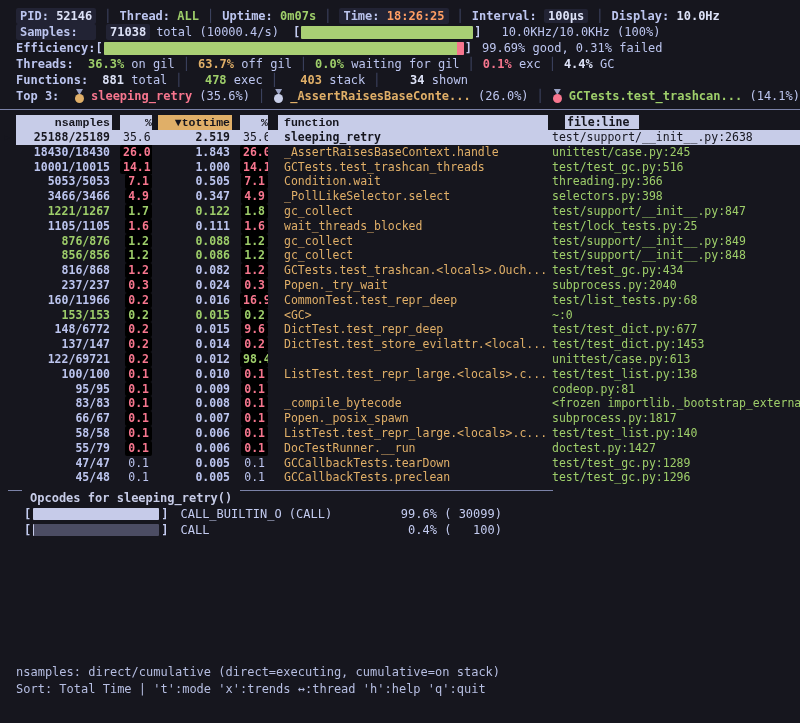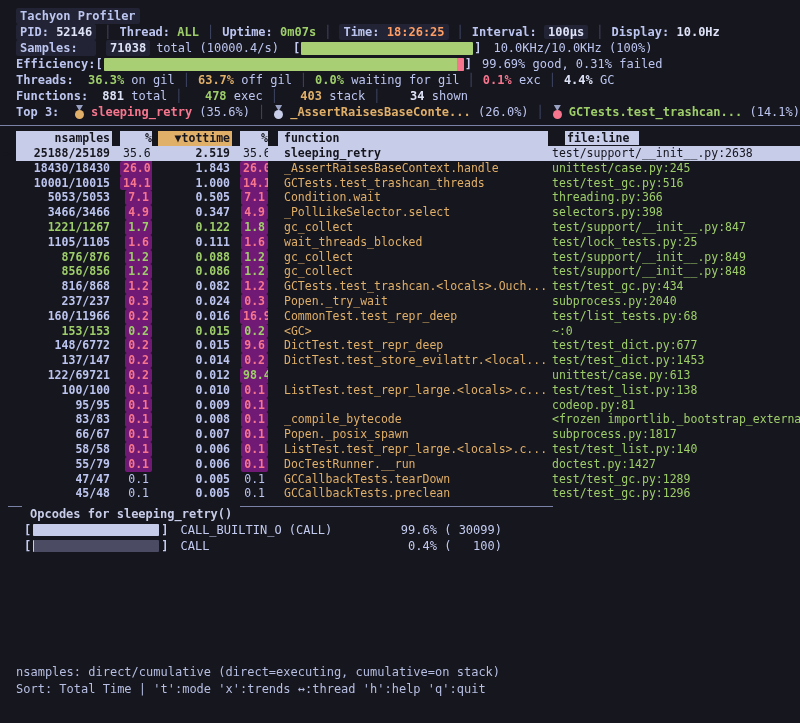--- a/index.html
+++ b/index.html
@@ -50,30 +50,30 @@
   }
   .thead{height:15px;line-height:15px;margin-top:5px;font-weight:bold;}
   .cell{overflow:hidden;}
   .cell.mk{grid-column:1;color:#c7cce8;padding-left:2px;}
   .cell.ns{grid-column:2;text-align:right;padding-right:2px;}
   .cell.p1{grid-column:4;text-align:right;}
   .cell.tt{grid-column:6;text-align:right;padding-right:2px;}
   .cell.p2{grid-column:8;text-align:right;}
   .cell.fn{grid-column:10;padding-left:6px;}
   .cell.fl{grid-column:12;padding-left:2px;}
-  .thead .hc{background:#c7cce8;color:#16161e;}
+  .thead .hc{background:#c7cce8;color:#16161e;font-family:Liberation Mono, monospace;}
   .thead .hc.sort{background:#e0af68;}
   .thead .fl{background:none;padding-left:15px;}
   .thead .fl span{background:#c7cce8;color:#16161e;padding:0 10px 0 2px;}
   .trow .ns,.trow .tt{color:#bcc5ef;font-weight:bold;}
   .trow .fn{color:#e0af68;}
   .trow .fl{color:#9ece6a;}
   .pin{display:inline-block;padding:0 3px;border-radius:2px;}
   .trow.hot .p1,.trow.hot .p2{color:#f7768e;font-weight:bold;}
-  .trow.hot .pin,.trow.gc .pin{background:#701a75;}
+  .trow.hot .pin,.trow.gc .pin{background:#000000;}
   .trow.gc .ns,.trow.gc .p1,.trow.gc .tt,.trow.gc .p2{color:#9ece6a;font-weight:bold;}
   .trow.plain .p1,.trow.plain .p2{color:#bcc5ef;}
   .trow.hot .p2.ov-green{color:#9ece6a;}
   .trow.selected{background:linear-gradient(90deg,#16161e 14px,#c7cce8 14px);}
   .trow.selected .cell,.trow.selected .cell span{color:#16161e !important;background:none !important;}
   .trow.selected .fn{font-weight:bold;}
 
   
   .opsep{display:flex;width:545px;margin:5px 0 1px -8px;height:15px;}
   .opsep .dash{width:14px;height:1px;background:#7b82a8;flex:none;}
@@ -86,23 +86,20 @@
   .opstat{position:absolute;left:330px;width:148px;text-align:right;white-space:pre;color:#c3cbf0;}
 
   .footer{position:absolute;left:16px;top:664px;color:#b6bee2;}
   .footer div{height:17px;white-space:pre;}
 </style>
 </head>
 <body>
 
 <div class="screen">
 
-  <div class="hline">
-    <span class="box bold">Tachyon Profiler</span>
-  </div>
 
   <div class="hline">
     <span class="box"><span class="bold">PID:</span><span> </span><span class="bold c-white">52146</span></span>
     <span class="sep">│</span>
     <span><span class="bold">Thread:</span><span> </span><span class="bold c-green">ALL</span></span>
     <span class="sep">│</span>
     <span><span class="bold">Uptime:</span><span> </span><span class="bold c-green">0m07s</span></span>
     <span class="sep">│</span>
     <span class="box"><span class="bold">Time:</span><span> </span><span class="bold c-borange">18:26:25</span></span>
     <span class="sep">│</span>
@@ -111,21 +108,21 @@
     <span><span class="bold">Display:</span><span> </span><span class="bold c-white">10.0Hz</span></span>
   </div>
 
   <div class="hline">
     <span class="lbl box">Samples:</span>
     <span class="box bold c-white" style="margin-left:10px;text-align:right;">71038</span>
     <span style="margin-left:6px;">total (10000.4/s)</span>
     <span class="bracket" style="margin-left:14px;">[</span>
     <span class="bar samples-bar"><span class="fill-green" id="samples-fill" style="width: 100%;"></span></span>
     <span class="bracket">]</span>
-    <span style="margin-left:12px;">10.0KHz/10.0KHz (100%)</span>
+    <span style="margin-left:20px;">10.0KHz/10.0KHz (100%)</span>
   </div>
 
   <div class="hline">
     <span class="bold">Efficiency:</span>
     <span class="bracket">[</span>
     <span class="bar eff-bar"><span class="fill-green" id="eff-good" style="width: calc(100% - 7px);"></span><span class="fill-red" id="eff-bad" style="width: 7px;"></span></span>
     <span class="bracket">]</span>
     <span style="margin-left:10px;">99.69% good, 0.31% failed</span>
   </div>
 

